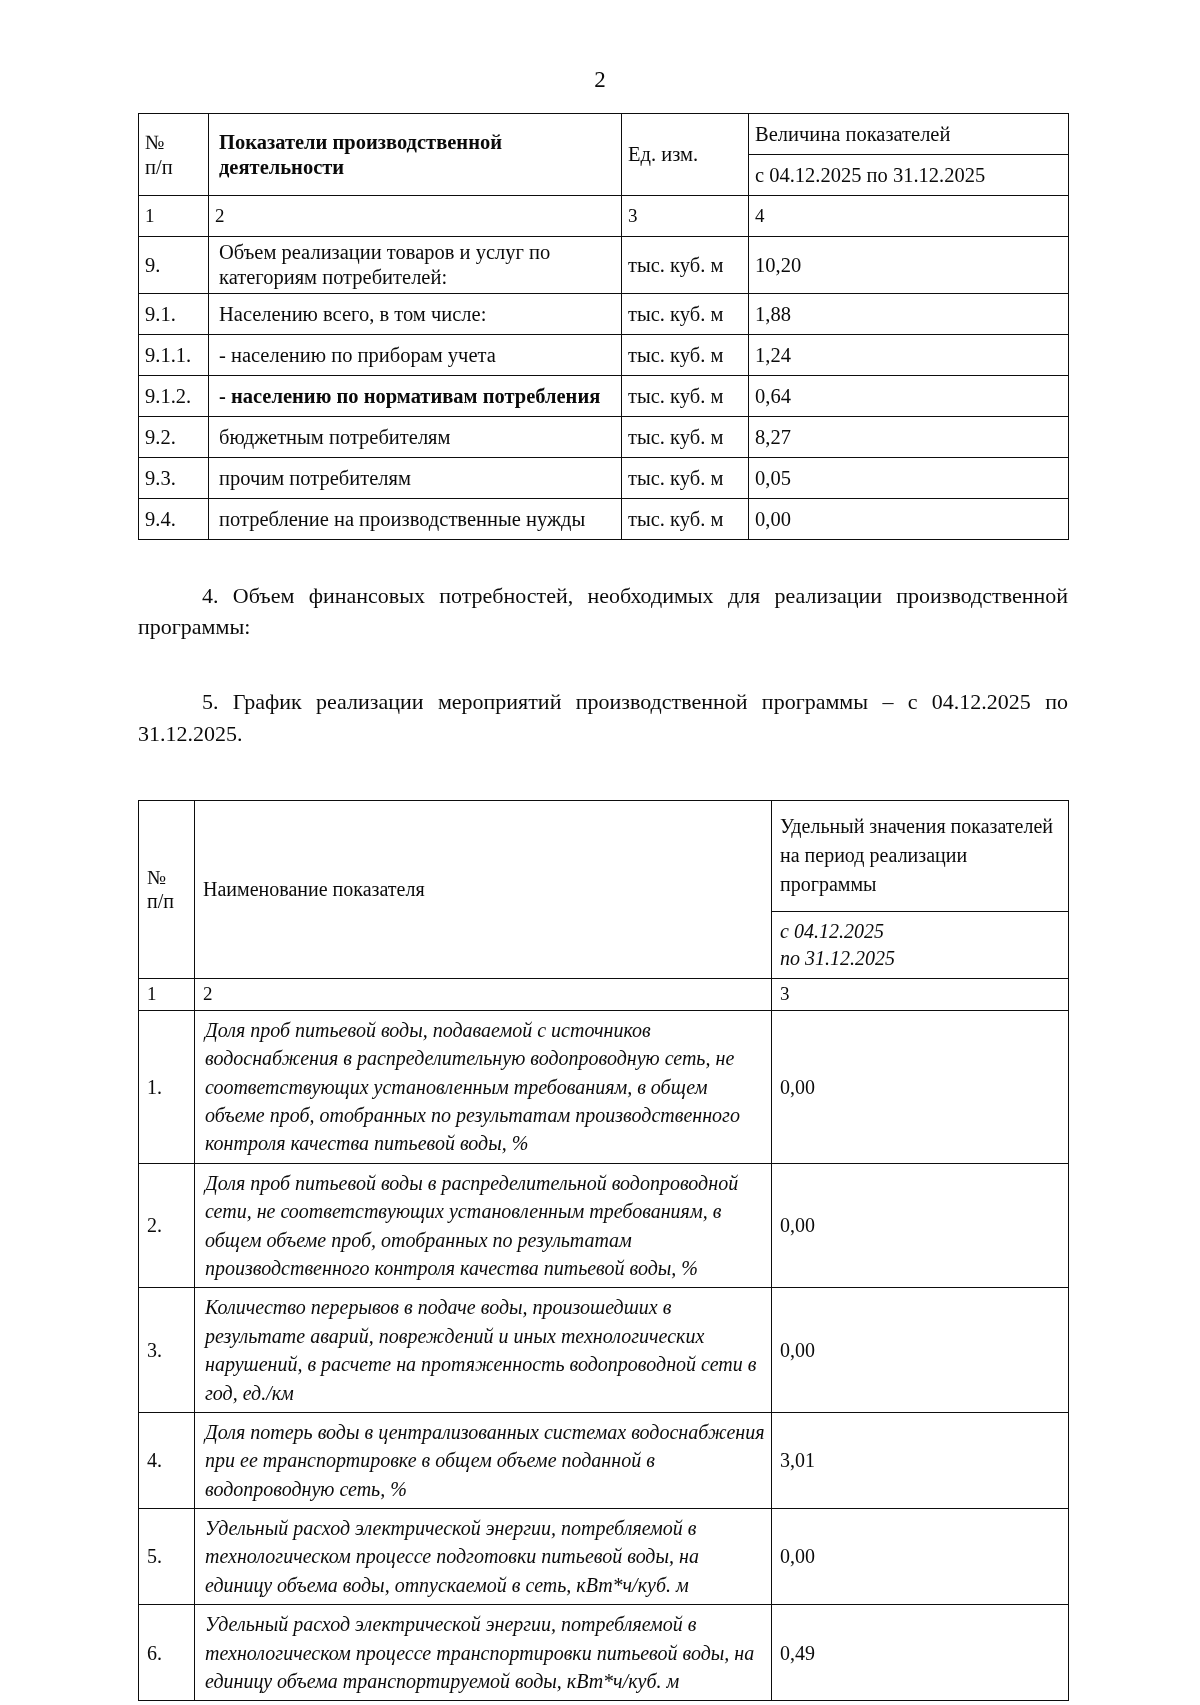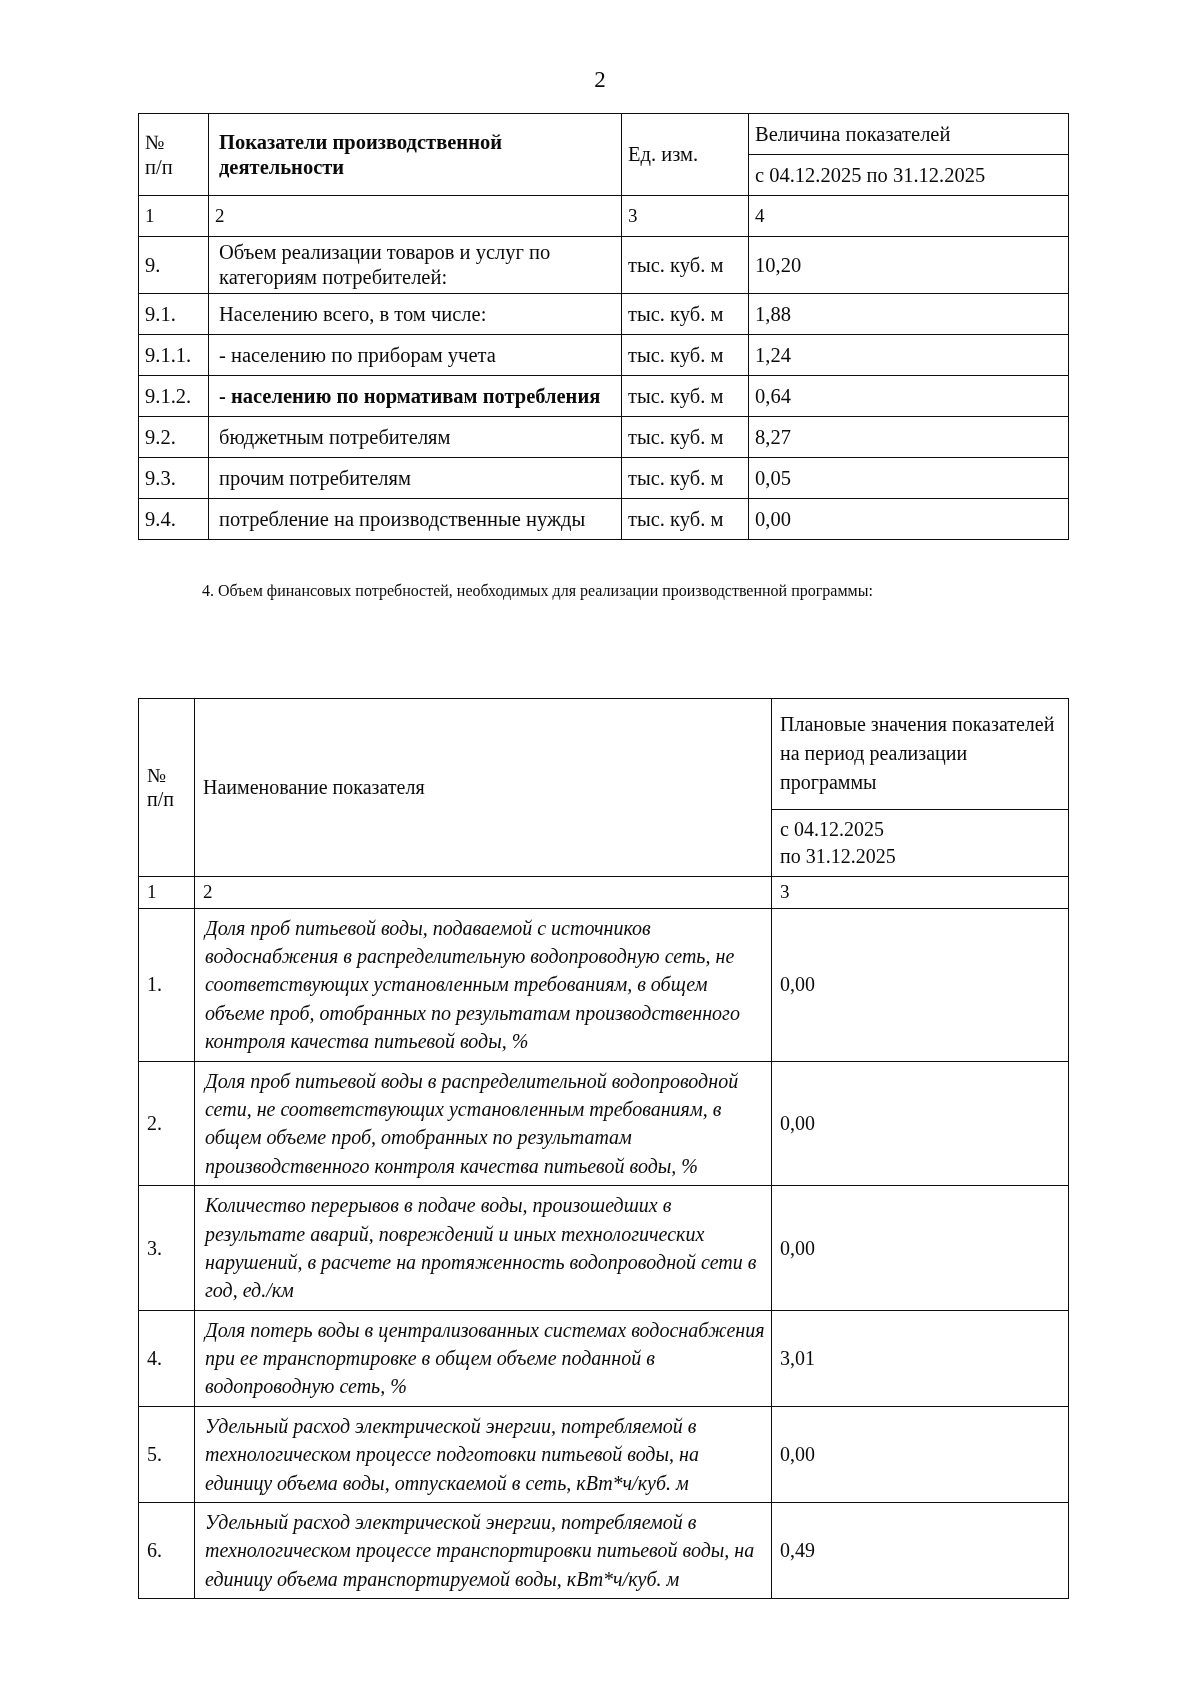--- a/index.html
+++ b/index.html
@@ -77,21 +77,21 @@
   #table2 { margin-top: 7px; font-size: 20px; }
   .t2-c1 { width: 56px; }
   .t2-c2 { width: 577px; }
   .t2-c3 { width: 297px; }
   #table2 td { padding: 5px 8px; }
   #table2 .desc { line-height: 1.42; padding-left: 10px; padding-right: 4px; font-style: italic; }
 
   
   p.para {
     margin: 0;
-    font-size: 16px;
+    font-size: 22px;
     line-height: 1.42;
     text-align: justify;
     text-indent: 64px;
   }
   p.para.nojust { text-align: left; }
   .spacer-lg { height: 44px; }
   .after-t1 { height: 40px; }
 </style>
 </head>
 <body>
@@ -173,41 +173,42 @@
         </tr>
       </tbody>
     </table>
 
     <div class="after-t1"></div>
 
     <p class="para">4. Объем финансовых потребностей, необходимых для реализации производственной программы:</p>
 
     <div class="spacer-lg"></div>
 
+    <p class="para">5. График реализации мероприятий производственной программы – с 04.12.2025 по 31.12.2025.</p>
 
     <div class="spacer-lg"></div>
 
 
     <table class="doc" id="table2">
       <colgroup>
         <col class="t2-c1">
           <col class="t2-c2">
           <col class="t2-c3">
       </colgroup>
       <tbody>
         <tr>
           <td class="hdr-cell" rowspan="2">
             <div>№</div>
             <div>п/п</div>
           </td>
           <td class="hdr-cell" rowspan="2">Наименование показателя</td>
-          <td class="hdr-cell" style="height:100px;line-height:1.45;">Плановые значения показателей на период реализации программы</td>
-        </tr>
-        <tr>
-          <td class="hdr-cell" style="height:56px;line-height:1.34;">
+          <td class="hdr-cell" style="height:100px;line-height:1.45;">Удельный значения показателей на период реализации программы</td>
+        </tr>
+        <tr>
+          <td class="hdr-cell" style="height:56px;line-height:1.34;font-style:italic;">
             <div>с 04.12.2025</div>
             <div>по 31.12.2025</div>
           </td>
         </tr>
         <tr class="numrow">
           <td>1</td>
           <td>2</td>
           <td>3</td>
         </tr>
 

